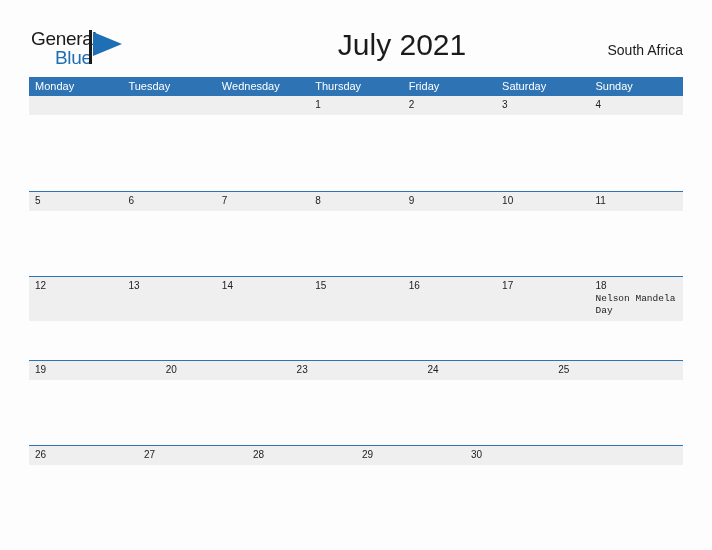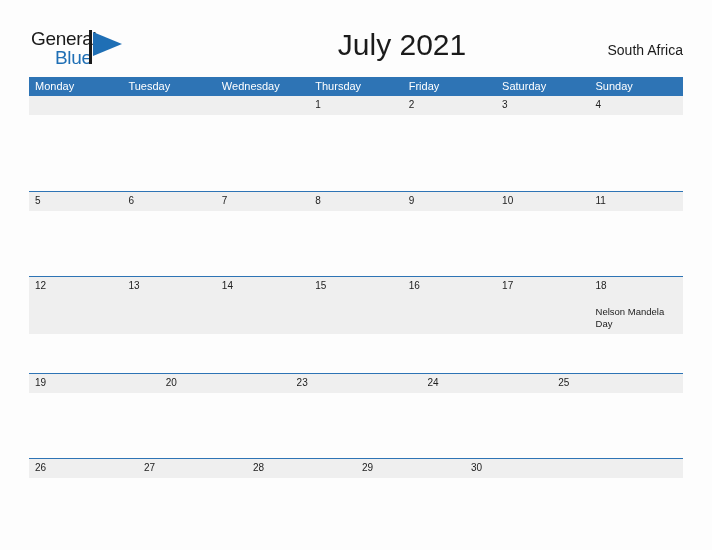--- a/index.html
+++ b/index.html
@@ -133,23 +133,23 @@
     font-size: 10px;
     color: #222222;
     line-height: 12px;
     font-family: "Liberation Sans", sans-serif;
     display: block;
   }
   .day-event {
     font-size: 9.5px;
     color: #222222;
     line-height: 12px;
-    font-family: Liberation Sans, sans-serif;
+    font-family: Liberation Mono, monospace;
     display: block;
-    margin-top: 14px;
+    margin-top: 1px;
     white-space: normal;
     word-break: break-word;
   }
   .week-filler {
     width: 100%;
     background: #fdfdfd;
   }
 </style>
 </head>
 <body>

